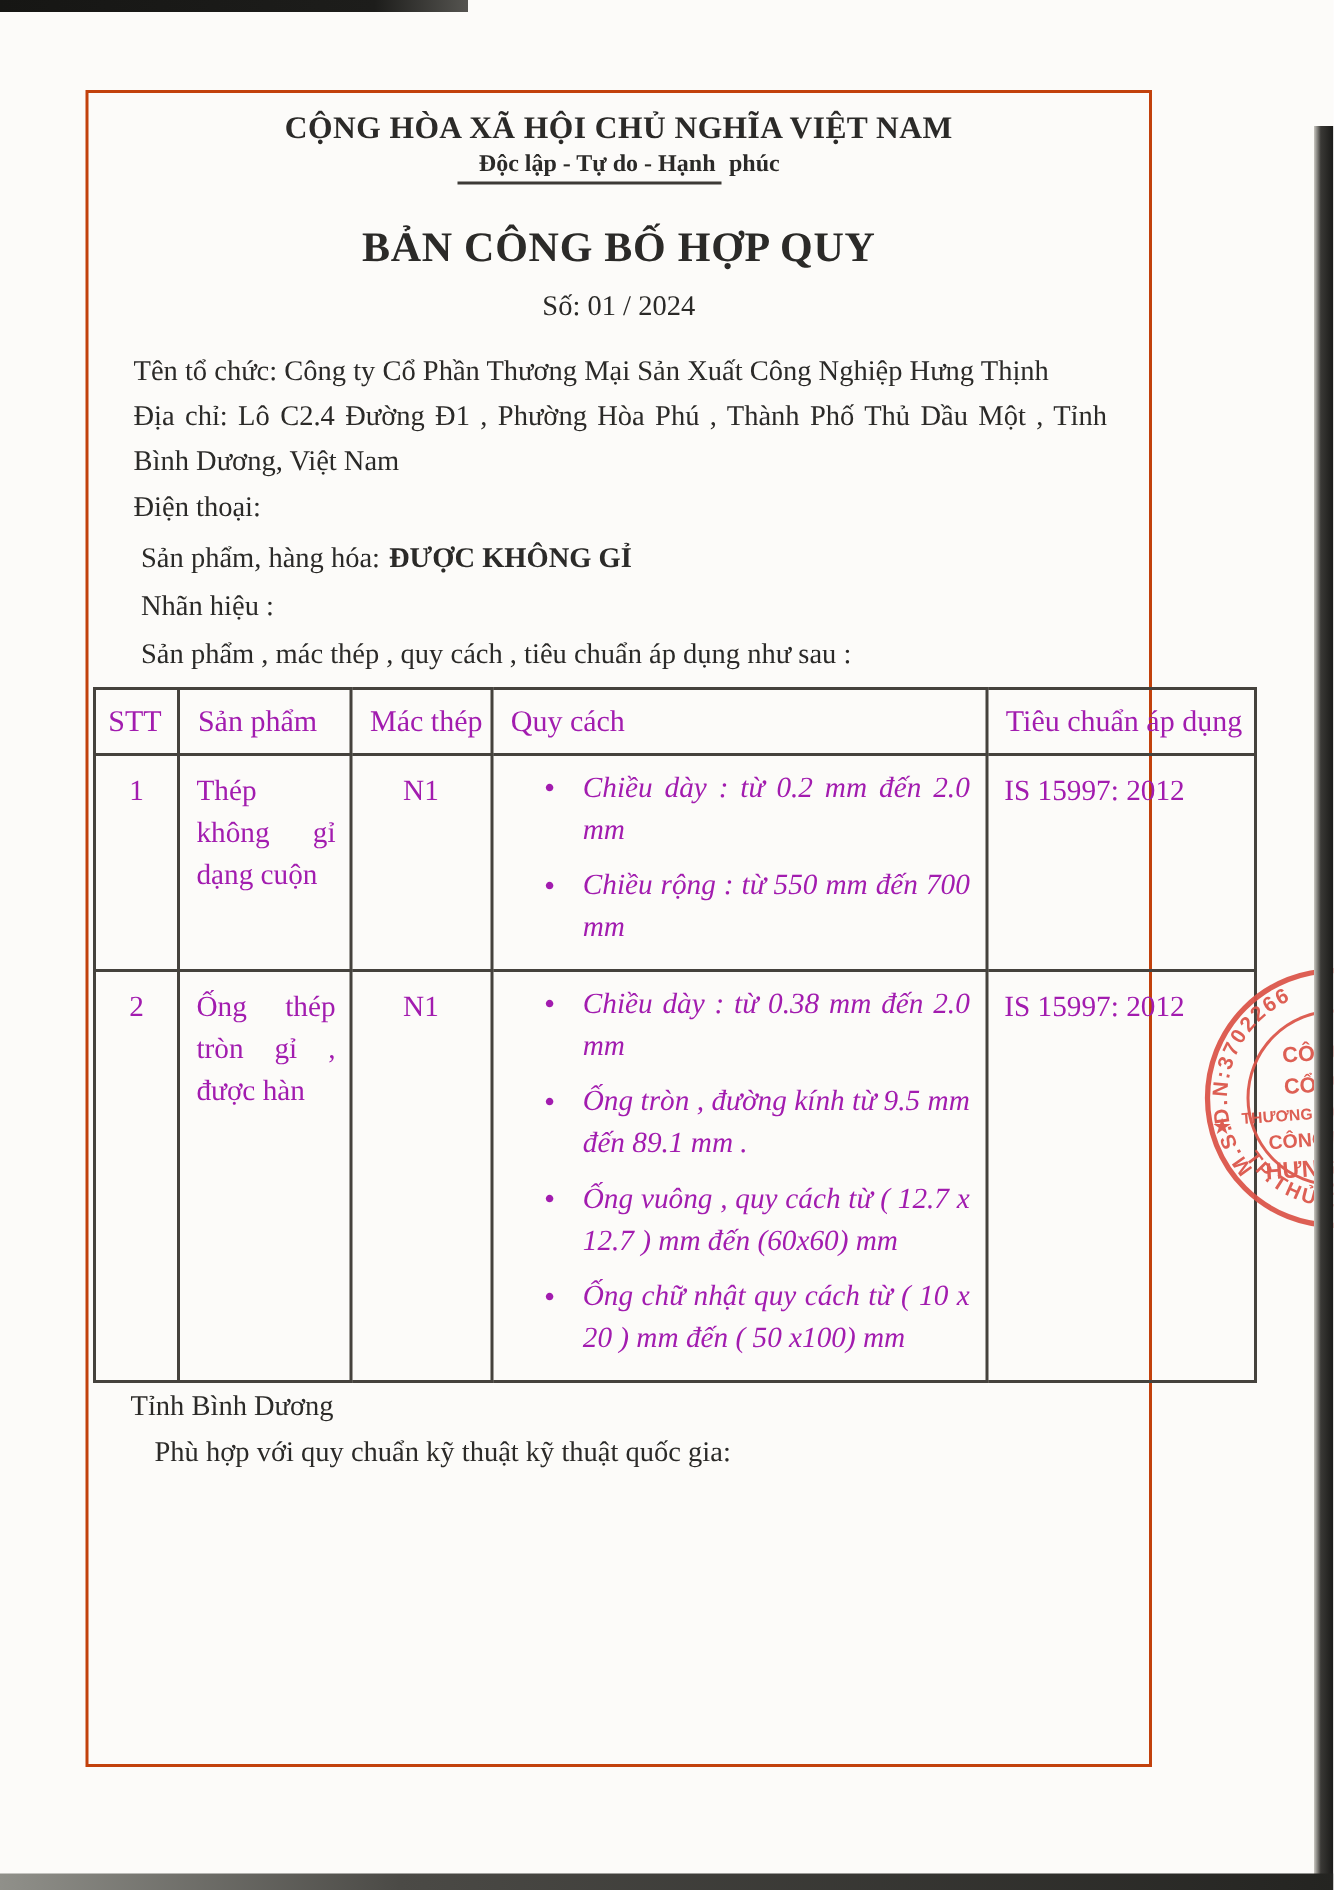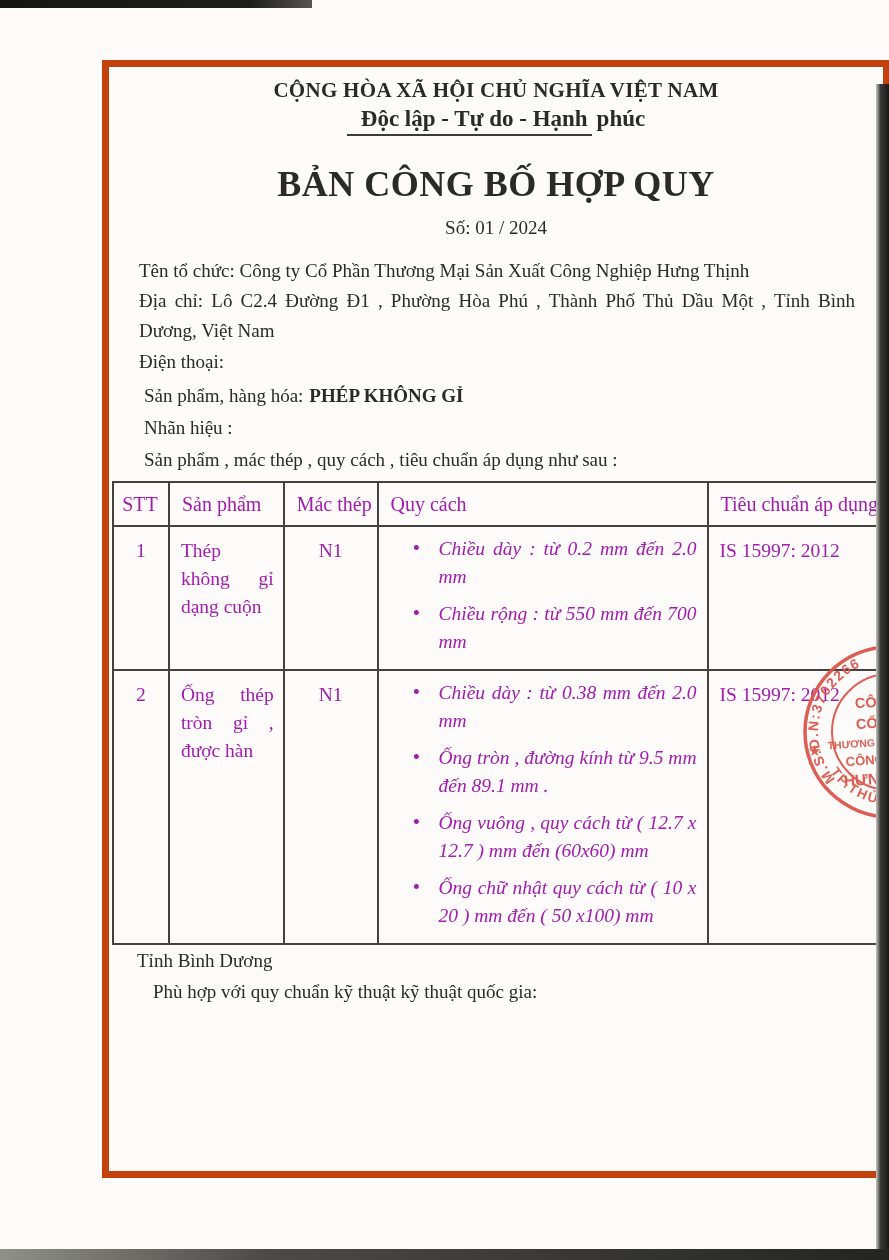--- a/index.html
+++ b/index.html
@@ -27,39 +27,38 @@
   }
   .scan-bottom-bar {
     position: absolute; left: 0; top: 1249px; width: 889px; height: 11px;
     background: linear-gradient(to right, #90908a, #4b4a46 30%, #242421);
     z-index: 5;
   }
 
   
   .frame {
     position: absolute; left: 57px; top: 60px;
-    width: 788px; height: 1118px;
-    border: 7px solid #c2410c;
+    width: 711px; height: 1118px;
+    border: 2px solid #c2410c;
     background: transparent;
-    margin-left: 45px;
   }
 
   .center { text-align: center; }
   .bold { font-weight: bold; }
 
   .nat-header { margin-top: 11px; font-size: 21px; font-weight: bold; letter-spacing: 0.3px; }
-  .motto { margin-top: 3px; font-size: 23px; font-weight: bold; }
+  .motto { margin-top: 3px; font-size: 16px; font-weight: bold; }
   .motto .underlined {
     display: inline-block;
     border-bottom: 2px solid #3c3a36;
     padding: 0 4px 2px 14px;
   }
   .motto .rest { padding-left: 5px; }
 
-  .doc-title { margin-top: 27px; font-size: 36px; font-weight: bold; letter-spacing: 0.5px; }
+  .doc-title { margin-top: 27px; font-size: 28px; font-weight: bold; letter-spacing: 0.5px; }
   .doc-number { margin-top: 8px; font-size: 21px; }
 
   .body-text { font-size: 19px; line-height: 30px; }
 
   .org-block { margin-top: 13px; padding: 0 28px 0 30px; text-align: justify; }
   .phone-line { margin-top: 1px; padding-left: 30px; }
   .product-line { margin-top: 4px; padding-left: 35px; }
   .product-line .value { margin-left: 6px; }
   .brand-line { margin-top: 2px; padding-left: 35px; }
   .table-intro { margin-top: 2px; padding-left: 35px; }
@@ -141,21 +140,21 @@
     <div class="doc-number center body-text">Số: 01 / 2024</div>
 
     <div class="org-block body-text">
       <div>Tên tổ chức: Công ty Cổ Phần Thương Mại Sản Xuất Công Nghiệp Hưng Thịnh</div>
       <div>Địa chỉ: Lô C2.4 Đường Đ1 , Phường Hòa Phú , Thành Phố Thủ Dầu Một , Tỉnh Bình Dương, Việt Nam</div>
     </div>
 
     <div class="phone-line body-text">Điện thoại:</div>
 
     <div class="product-line body-text">
-      <span>Sản phẩm, hàng hóa:</span><span class="bold value">PHÉP KHÔNG GỈ</span>
+      <span>Sản phẩm, hàng hóa:</span><span class="bold value">ĐƯỢC KHÔNG GỈ</span>
     </div>
 
     <div class="brand-line body-text">Nhãn hiệu :</div>
 
     <div class="table-intro body-text">Sản phẩm , mác thép , quy cách , tiêu chuẩn áp dụng như sau :</div>
 
     <table class="spec-table">
       <colgroup>
         <col style="width:56px">
           <col style="width:115px">

